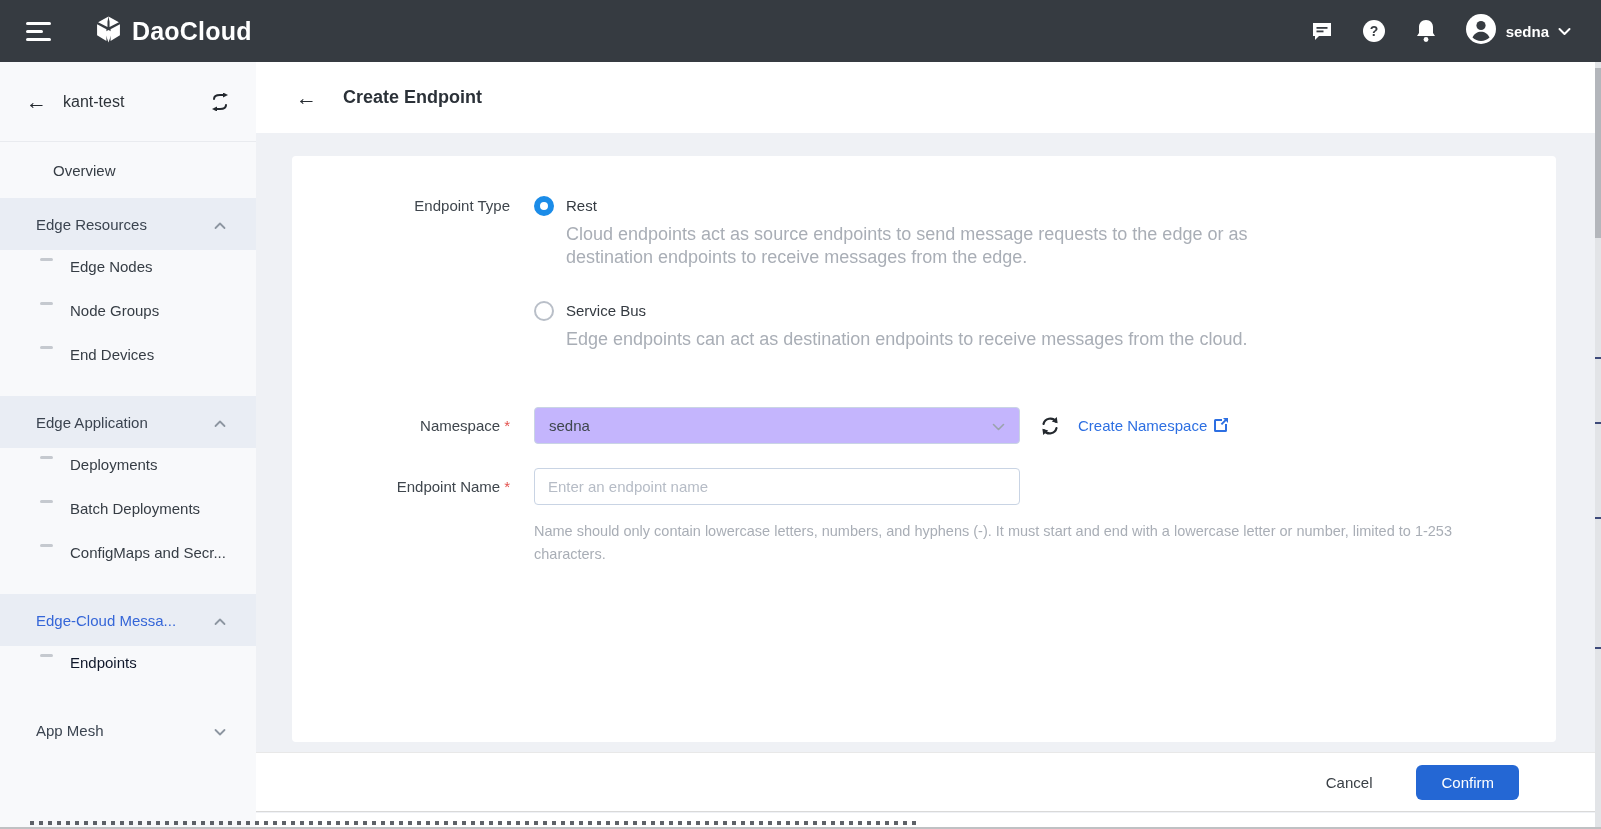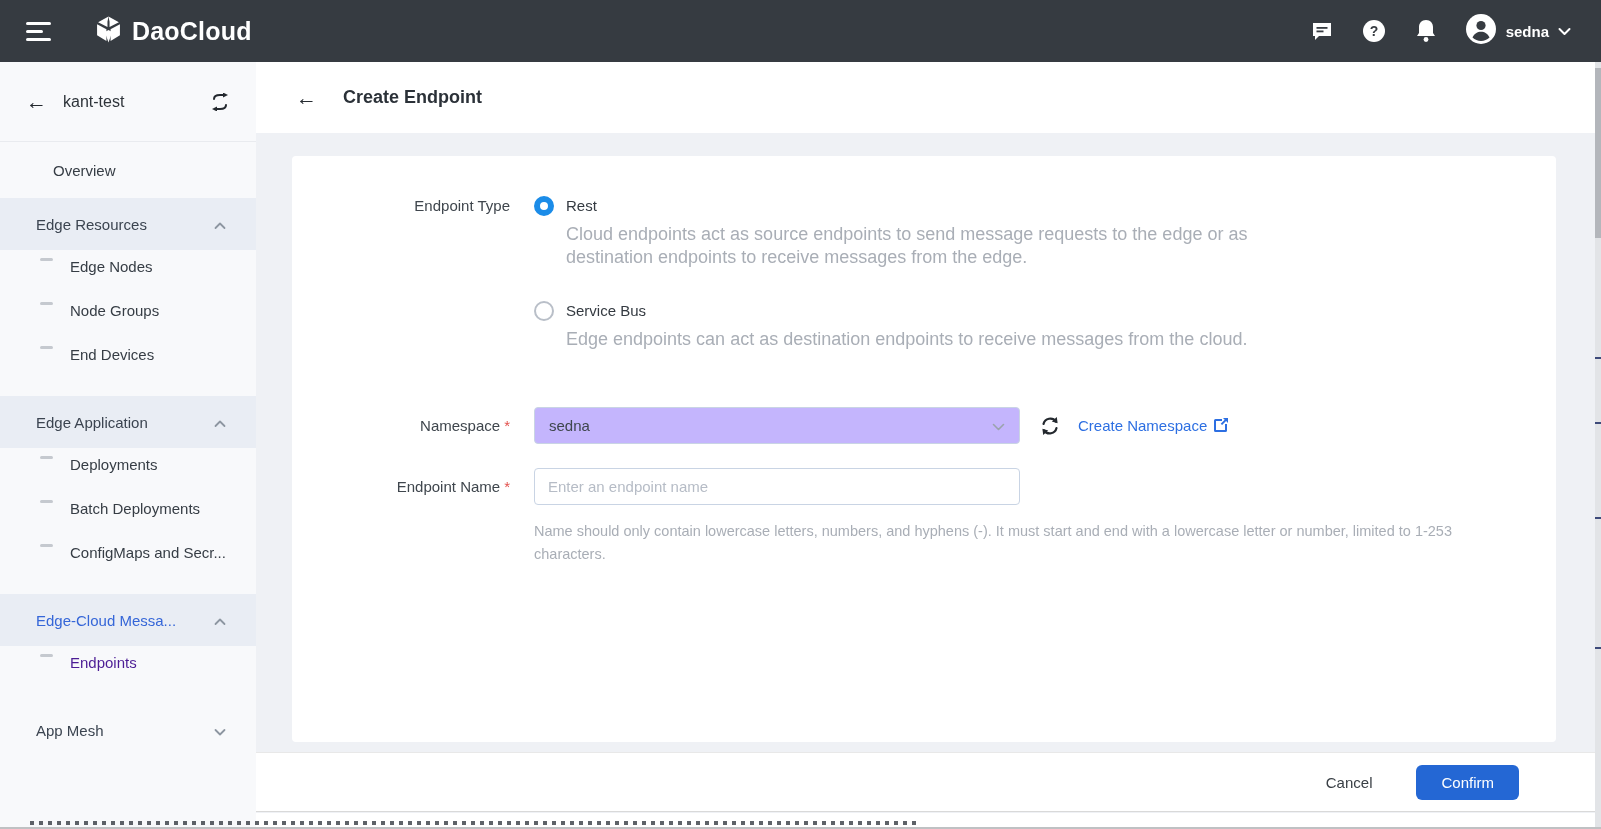--- a/index.html
+++ b/index.html
@@ -27,21 +27,21 @@
   .side-title { flex:1; font-size:16px; color:#2e343a; }
   .swap-ico { cursor:pointer; display:flex; }
   .side-nav { flex:1; overflow:hidden; }
   .top-link { height:56px; display:flex; align-items:center; padding:0 53px; font-size:15px; color:#363d45; cursor:pointer; }
   .side-section { height:52px; background:#e9edf4; display:flex; align-items:center; justify-content:space-between; padding:0 30px 0 36px; font-size:15px; color:#3b4450; cursor:pointer; }
   .side-section.plain { background:transparent; }
   .side-section.active .sec-label { color:#3566d8; }
   .side-group { padding:8px 0 6px 0; }
   .side-child { height:44px; display:flex; align-items:flex-start; padding-left:40px; gap:17px; font-size:15px; color:#363d45; cursor:pointer; }
   .dash { width:13px; height:3px; background:#c5c9cf; border-radius:2px; flex:none; }
-  .side-child.active { color:#4c1d95; }
+  .side-child.active { color:#0f172a; }
 
   
   .main { flex:1; position:relative; background:#eff1f5; overflow:hidden; }
   .page-head { height:71px; background:#fff; display:flex; align-items:center; padding:0 40px; gap:26px; }
   .page-back { font-size:21px; font-weight:bold; color:#272c32; cursor:pointer; line-height:1; }
   .page-title { font-size:18px; font-weight:600; color:#2b3138; }
 
   .card { position:absolute; left:36px; top:94px; width:1264px; height:586px; background:#fff; border-radius:4px; padding-top:38px; }
 
   .form-row { display:flex; }

